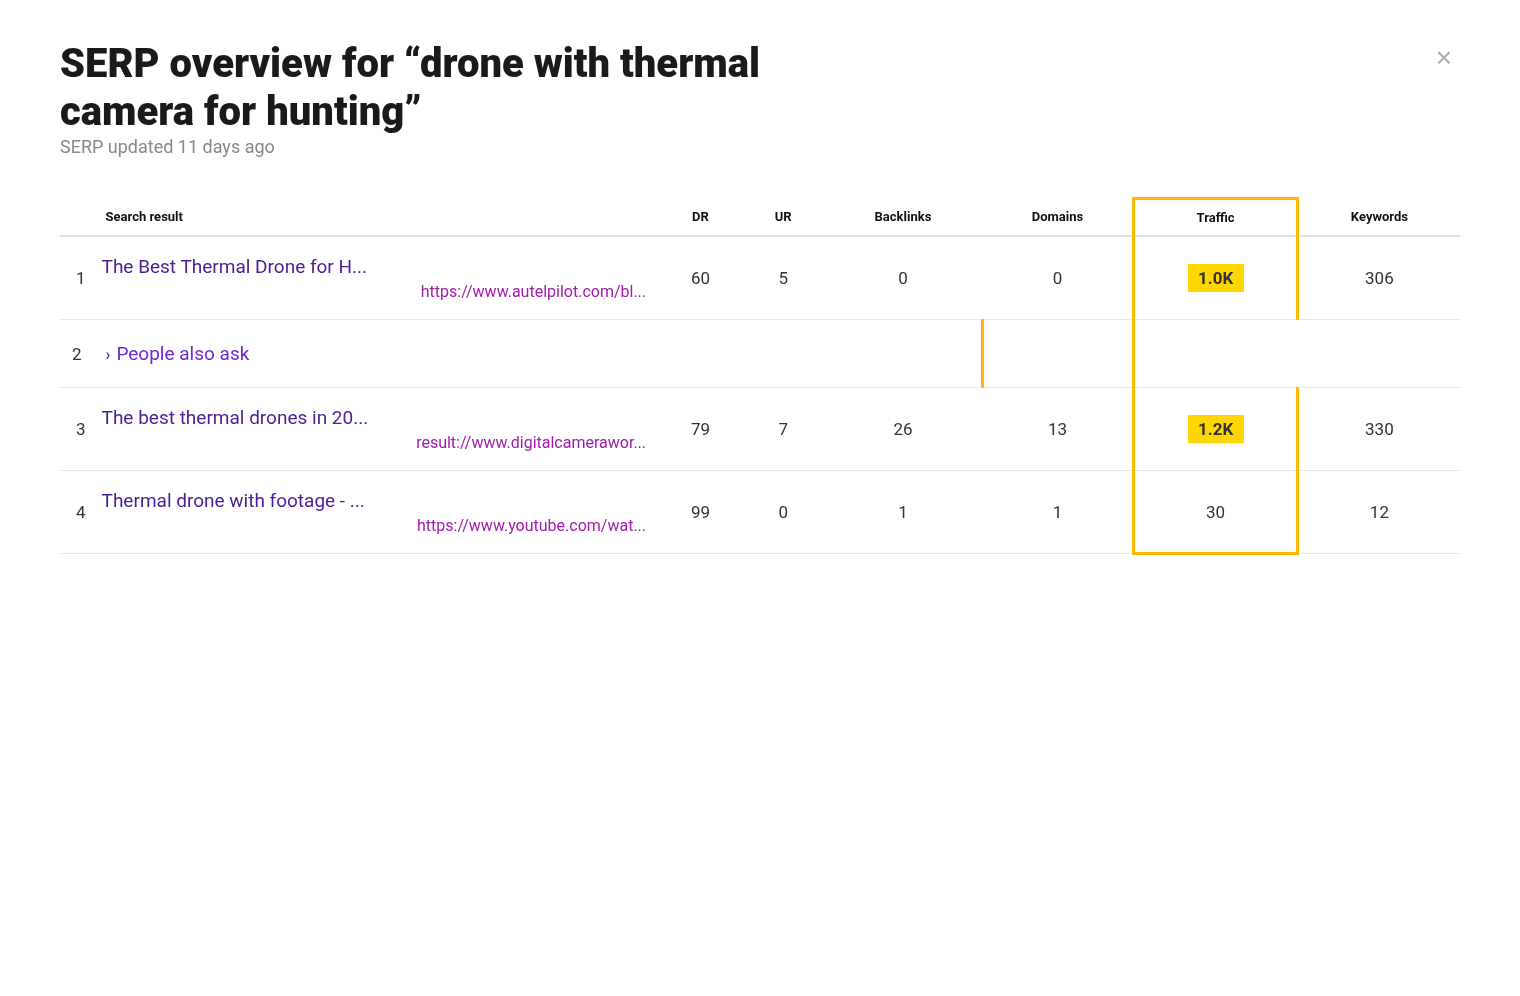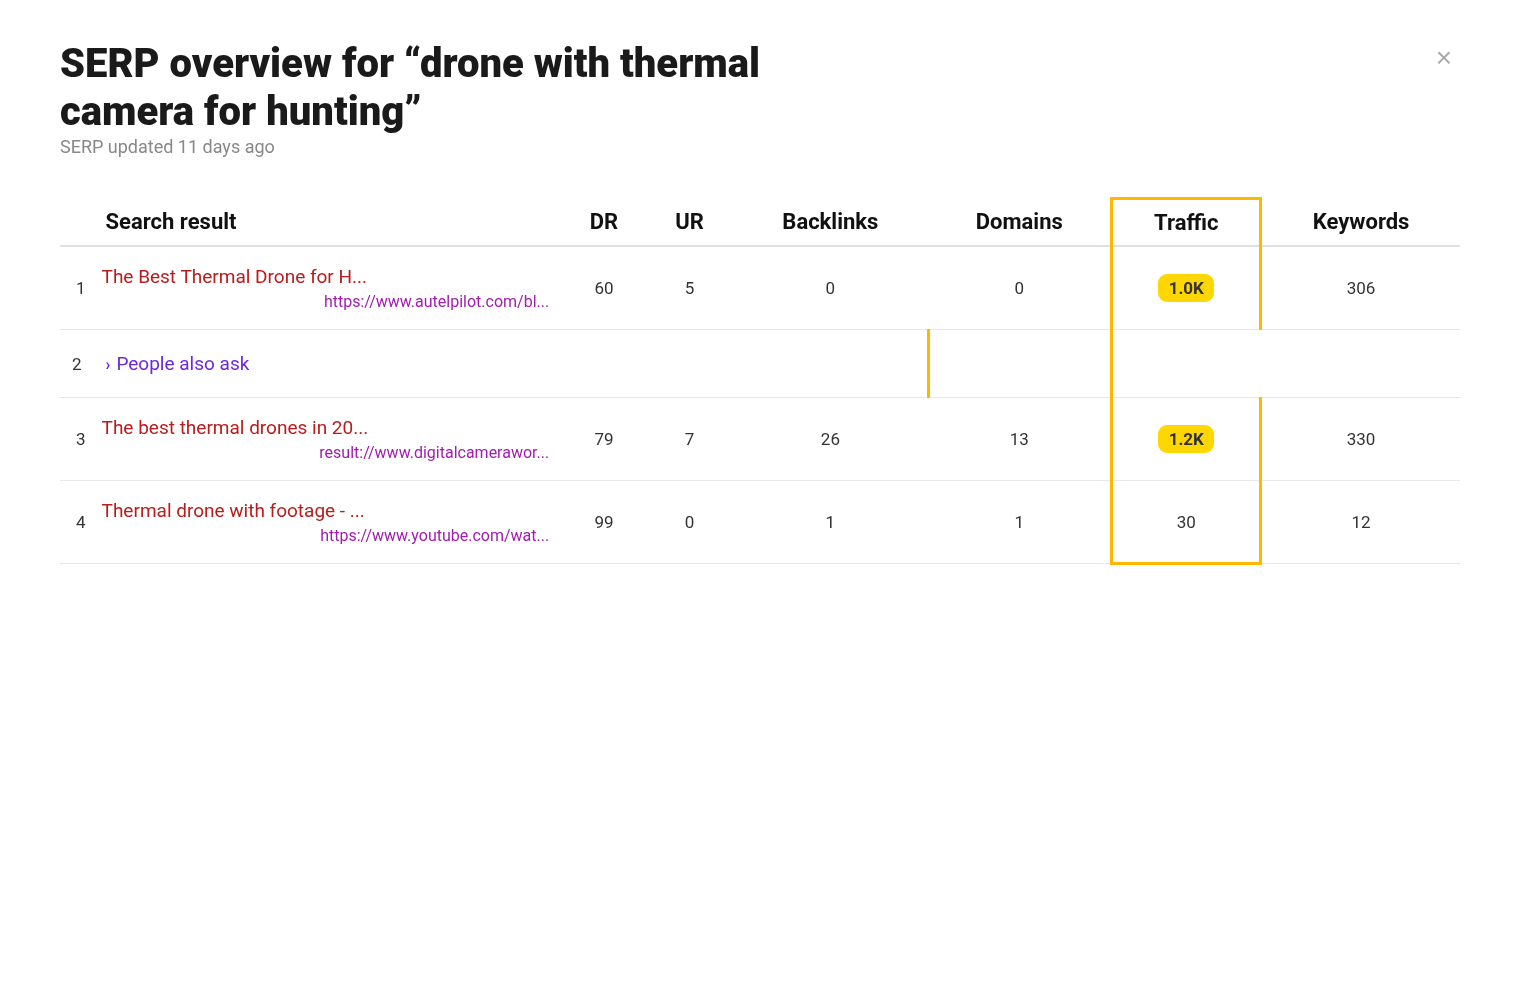--- a/index.html
+++ b/index.html
@@ -52,21 +52,21 @@
       color: #888;
       margin-bottom: 40px;
     }
 
     .results-table {
       width: 100%;
       border-collapse: collapse;
     }
 
     .results-table thead tr th {
-      font-size: 22px;
+      font-size: 13px;
       font-weight: 700;
       color: #111;
       padding: 10px 12px;
       text-align: left;
       border-bottom: 2px solid #e0e0e0;
     }
 
     .col-dr, .col-ur, .col-backlinks, .col-domains, .col-traffic, .col-keywords {
       text-align: center !important;
     }
@@ -88,21 +88,21 @@
       text-align: right;
       padding-right: 8px !important;
       width: 30px;
     }
 
     .result-cell {
       padding-left: 8px !important;
     }
 
     .result-title {
-      color: #b91c1c;
+      color: #4c1d95;
       font-size: 19px;
       font-weight: 400;
       display: block;
       text-decoration: none;
       margin-bottom: 4px;
     }
 
     .result-url {
       color: #a21caf;
       font-size: 16px;
@@ -126,21 +126,21 @@
       margin-right: 6px;
       font-weight: 700;
     }
 
     .center-cell {
       text-align: center;
     }
 
     .traffic-highlight {
       background: #FFD700;
-      border-radius: 9px;
+      border-radius: 0;
       padding: 4px 10px;
       font-weight: 700;
       font-size: 17px;
       display: inline-block;
       min-width: 56px;
       text-align: center;
     }
 
     .traffic-col-border-mid {
       border-left: 3px solid #FFB800 !important;

